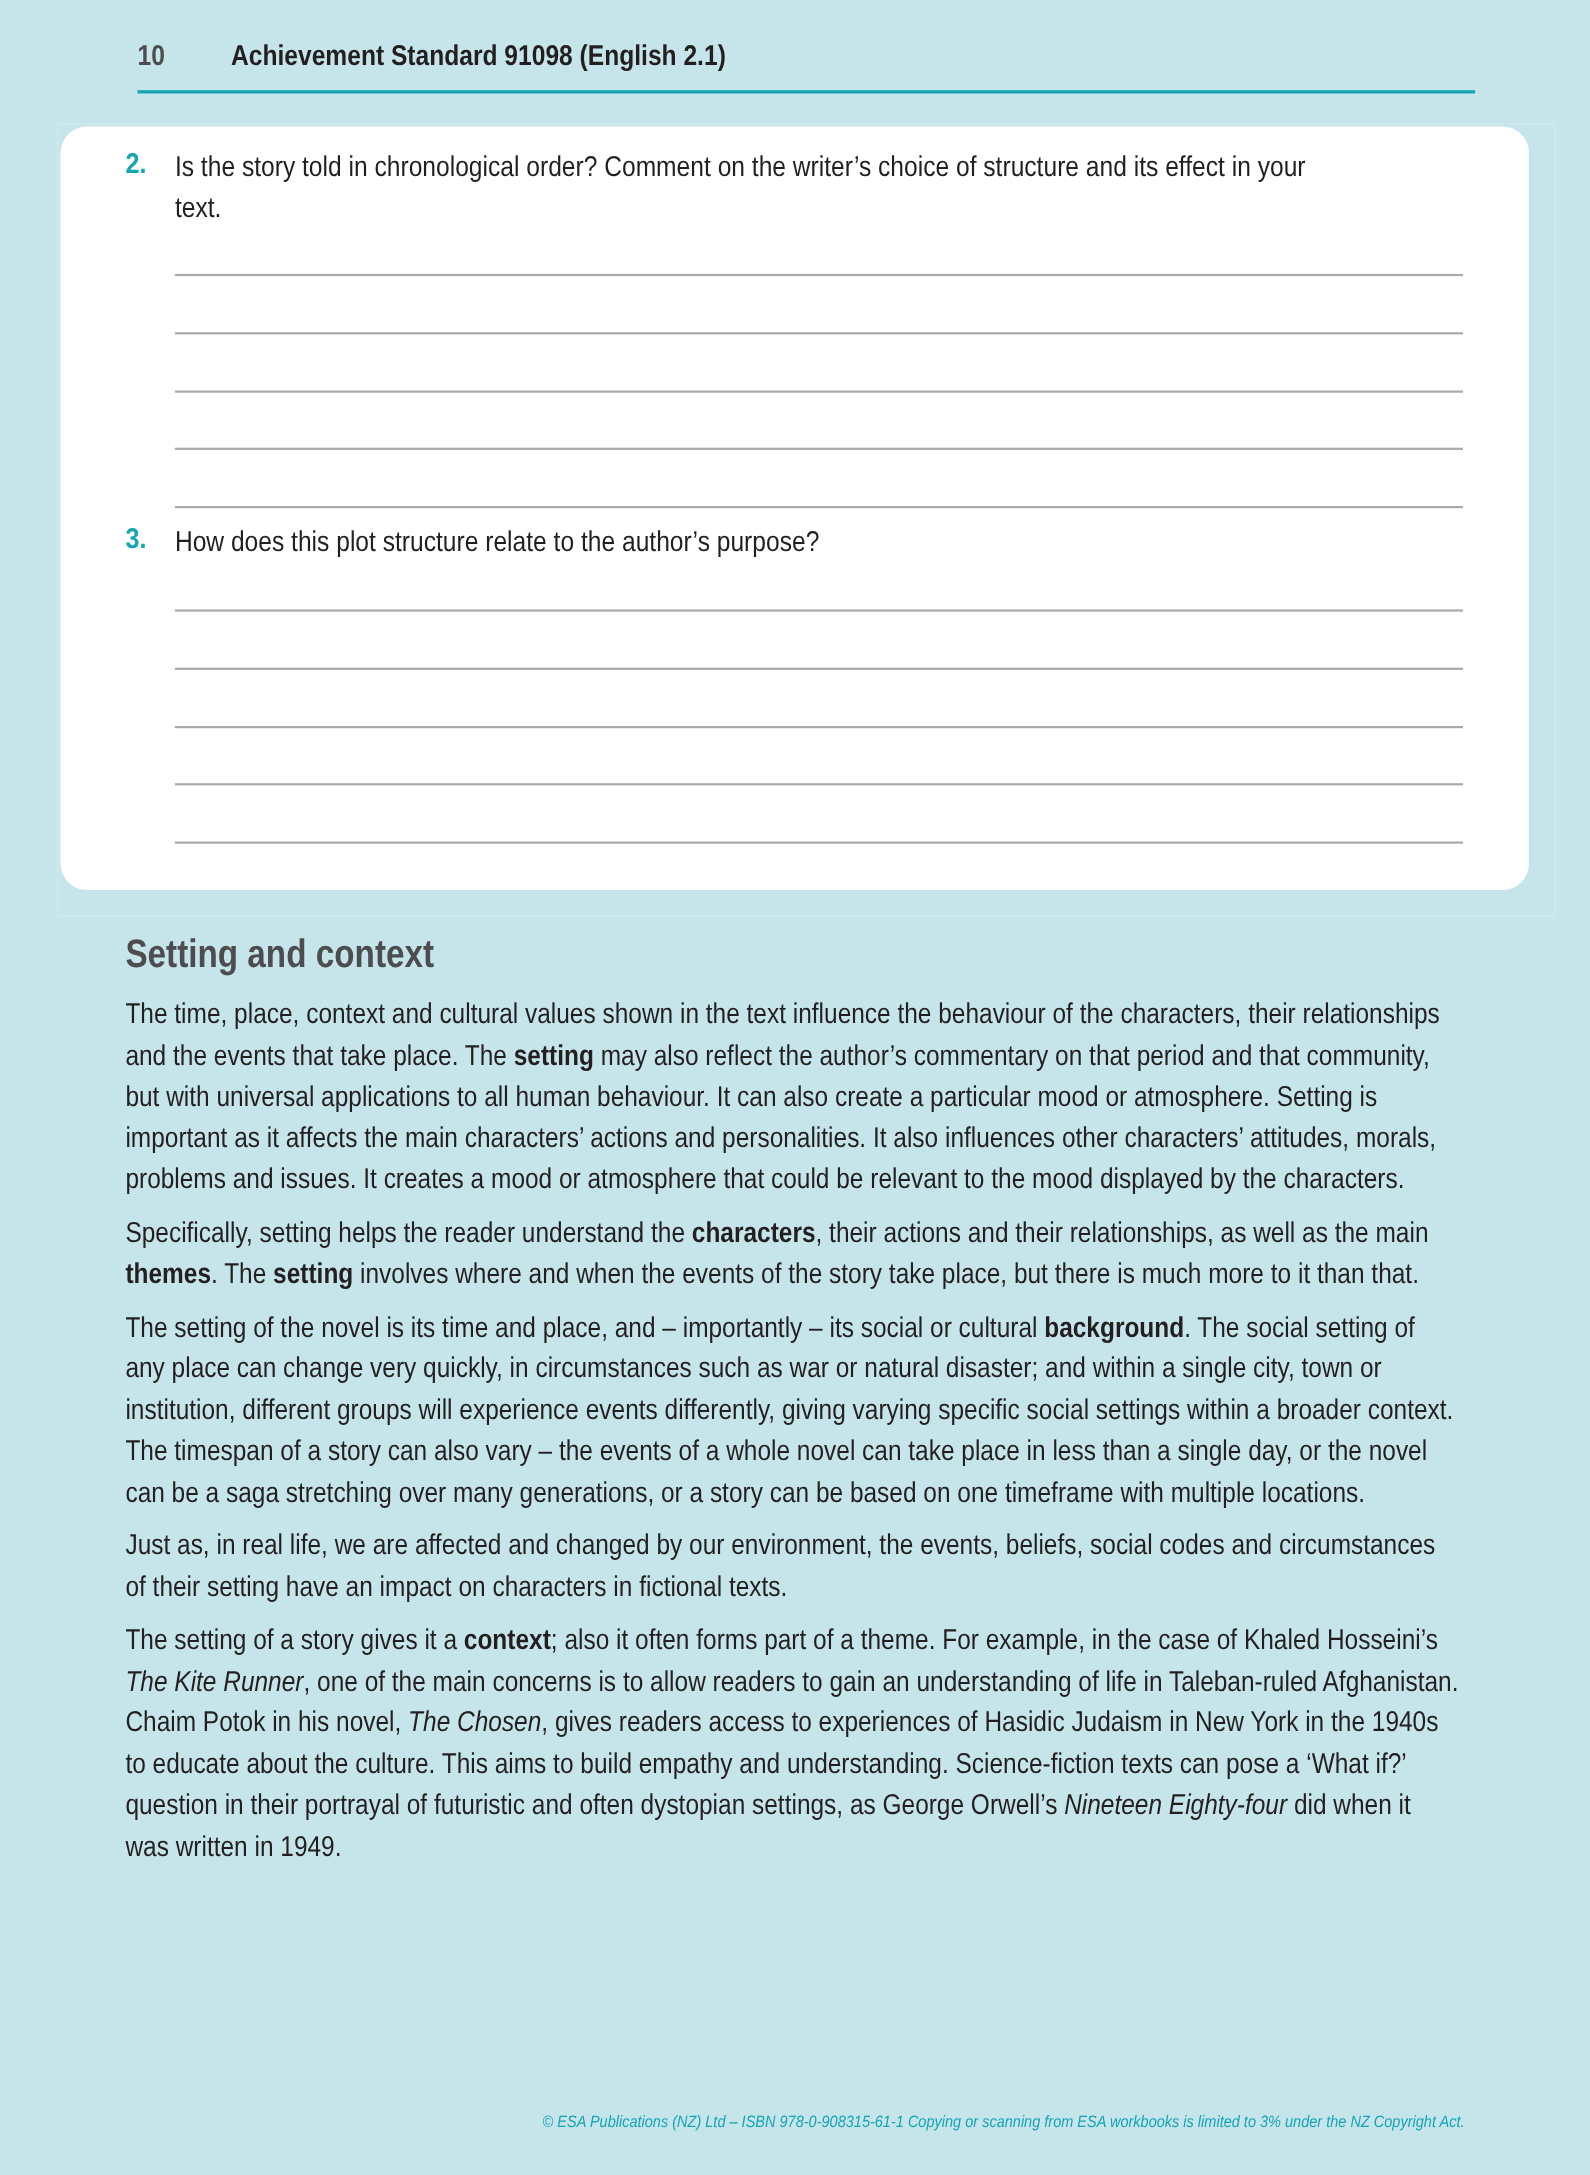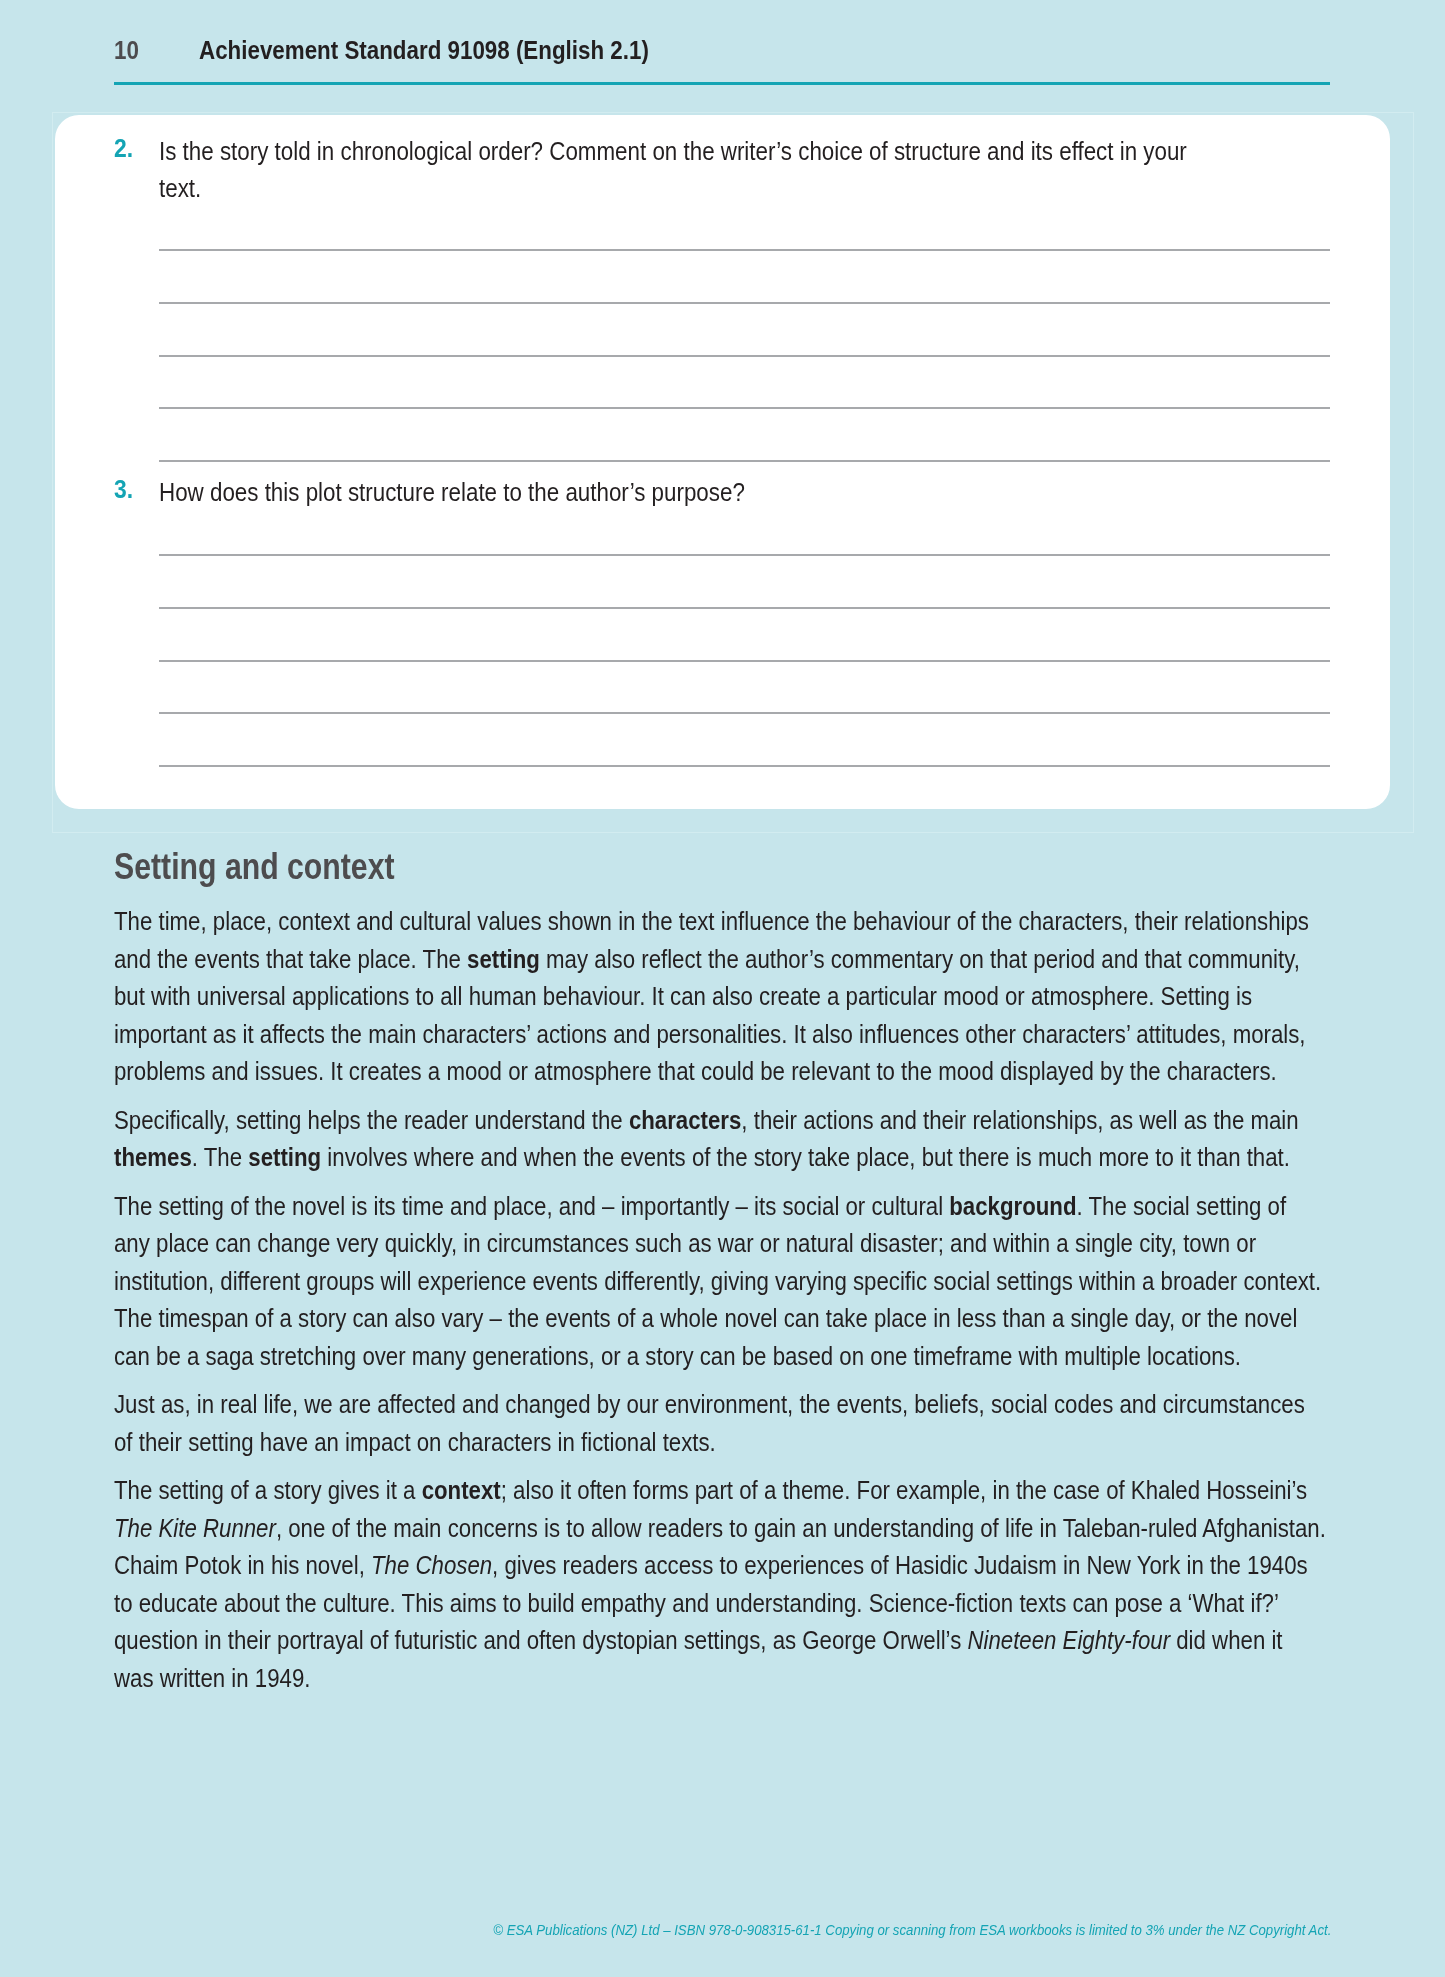--- a/index.html
+++ b/index.html
@@ -1,21 +1,21 @@
 <!DOCTYPE html>
 <html><head>
 <meta charset="utf-8">
 <style>
   html, body { margin: 0; padding: 0; }
   body {
     width: 1445px; height: 1977px; background: #c6e5eb;
     position: relative; overflow: hidden;
     font-family: "Liberation Sans", sans-serif; color: #231f20;
   }
-  .header { position: absolute; left: 114px; top: 33px; width: 1216px; height: 52px; }
+  .header { position: absolute; left: 125px; top: 33px; width: 1216px; height: 52px; }
   .page-num { position: absolute; left: 0; top: 2px; font-size: 26px; font-weight: bold; color: #4d4c4e; transform: scaleX(0.86); transform-origin: left; }
   .std-title { position: absolute; left: 85px; top: 2px; font-size: 26px; font-weight: bold; color: #231f20; transform: scaleX(0.86); transform-origin: left; white-space: nowrap; }
   .header-rule { position: absolute; left: 0; top: 49px; width: 1216px; height: 3px; background: #14a4b4; }
 
   .outer-frame { position: absolute; left: 52px; top: 112px; width: 1362px; height: 721px; border: 1px solid #d2ecf0; box-sizing: border-box; }
   .panel { position: absolute; left: 55px; top: 115px; width: 1335px; height: 694px; background: #ffffff; border-radius: 24px; }
 
   .q { position: absolute; left: 114px; width: 1216px; }
   .q-num { position: absolute; left: 0; top: 0; font-size: 26px; font-weight: bold; color: #14a4b4; transform: scaleX(0.88); transform-origin: left; }
   .q-text { position: absolute; left: 45px; top: 0; width: 1205px; font-size: 26px; line-height: 37px; color: #231f20; transform: scaleX(0.86); transform-origin: left; }

